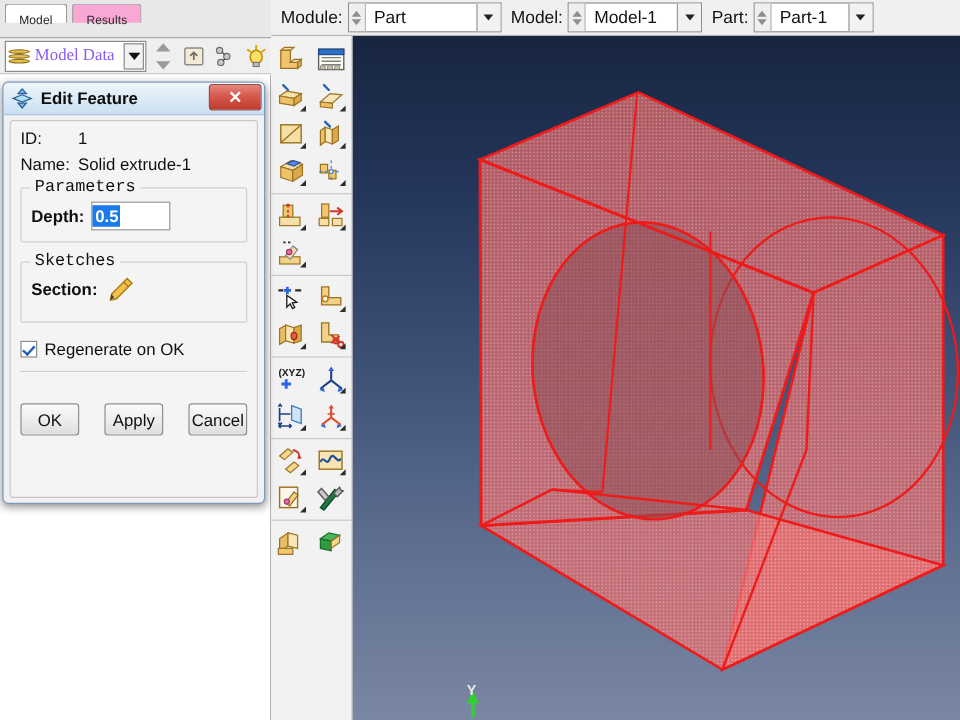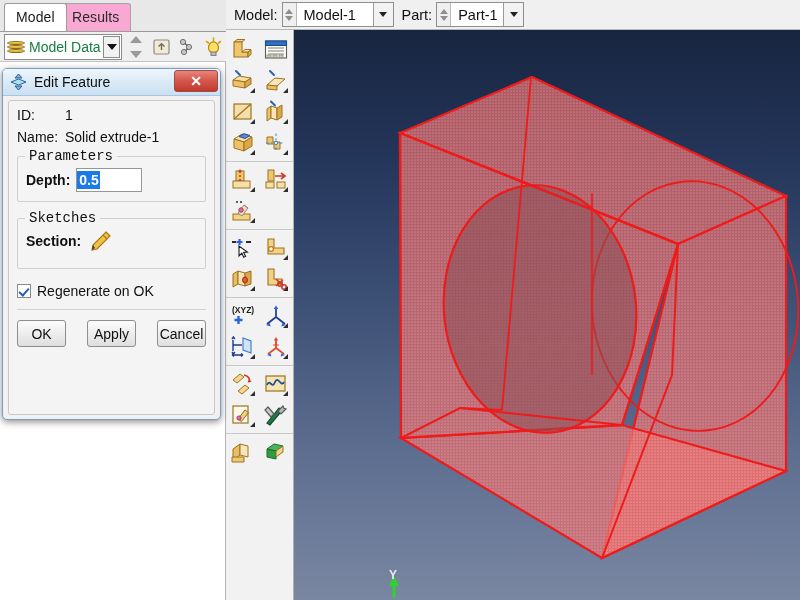--- a/index.html
+++ b/index.html
@@ -24,24 +24,24 @@
   }
   #tab-strip {
     position: absolute; left: 0; top: 0;
     width: 226px; height: 32px;
     background: #e8e8e8;
     border-bottom: 1px solid #9a9a9a;
     box-sizing: border-box;
   }
   .tab {
     position: absolute;
-    top: 3px; height: 28px;
+    top: 3px; height: 16px;
     line-height: 27px;
     padding: 0 11px;
-    font-size: 14px;
+    font-size: 10px;
     color: #1a1a1a;
     border: 1px solid #8d8d8d;
     border-bottom: none;
     border-radius: 3px 3px 0 0;
     box-sizing: border-box;
     letter-spacing: .1px;
   }
   .tab.active {
     left: 4px;
     background: #ffffff;
@@ -77,22 +77,23 @@
     position: relative;
   }
   #md-icon i {
     position: absolute; left: 0; width: 18px; height: 4px;
     border-radius: 50%;
     background: linear-gradient(#f5dc6a,#d9a82a);
     border: 1px solid #8a6a12;
     box-sizing: border-box;
   }
   #md-label {
-    font-size: 14px; color: #15803d; margin-left: 3px;
+    font-size: 14px; color: #8b5cf6; margin-left: 3px;
     white-space: nowrap;
+    font-family: Liberation Serif, serif;
   }
   #md-arrow {
     position: absolute; right: 1px; top: 1px;
     width: 17px; height: 22px;
     background: #f2f2f2;
     border: 1px solid #8b8b8b;
     box-sizing: border-box;
     display: flex; align-items: center; justify-content: center;
   }
   .caret-dn {
@@ -257,21 +258,21 @@
   }
   #dlg-title {
     position: relative;
     height: 26px;
     background: linear-gradient(180deg,#eef6fc 0%, #d9e9f6 55%, #cbe0f2 100%);
     border-bottom: 1px solid #a9c5dd;
     display: flex; align-items: center;
   }
   #dlg-icon { width: 19px; height: 18px; margin-left: 6px; position: relative; flex: 0 0 auto; }
   #dlg-text {
-    font-size: 14px; font-weight: normal; color: #0d0d0d;
+    font-size: 14px; font-weight: bold; color: #0d0d0d;
     margin-left: 6px;
   }
   #dlg-close {
     position: absolute; right: 2px; top: 1px;
     width: 44px; height: 22px;
     border: 1px solid #9c4b45;
     border-radius: 3px;
     background: linear-gradient(180deg,#e8847c 0%, #d55a4e 45%, #c03a2d 100%);
     color: #ffffff;
     font-size: 14px; font-weight: bold;
@@ -359,20 +360,21 @@
   }
   .dlg-btn {
     width: 49px; height: 27px;
     border: 1px solid #8e8e8e;
     border-radius: 3px;
     background: linear-gradient(180deg,#fbfbfb 0%, #eeeeee 48%, #dedede 100%);
     font-size: 14px;
     color: #101010;
     display: flex; align-items: center; justify-content: center;
     box-sizing: border-box;
+    margin-top: 16px;
   }
 </style>
 </head>
 <body>
 
 <div id="app">
 
   <div id="left-panel">
 
     <div id="tab-strip">
@@ -500,38 +502,51 @@
             <rect x="5.5" y="5" width="6" height="5" fill="#f2a0a0" stroke="#b03a2a" stroke-width="1"></rect>
           </svg>
         </span>
         <span class="tw-label">Profiles</span>
       </div>
     </div>
   </div>
 
   <div id="top-bar">
 
+    <div class="cb-group">
+      <span class="cb-label">Module:</span>
+      <div class="cb-box" style="width:128px">
+        <div class="cb-spin">
+            <div class="u"></div>
+            <div class="d"></div>
+          </div>
+        <div class="cb-val">Part</div>
+        <div class="cb-arrow">
+            <div class="caret-dn"></div>
+          </div>
+      </div>
+    </div>
 
     <div class="cb-group">
       <span class="cb-label">Model:</span>
       <div class="cb-box" style="width:112px">
         <div class="cb-spin">
             <div class="u"></div>
             <div class="d"></div>
           </div>
         <div class="cb-val">Model-1</div>
         <div class="cb-arrow">
             <div class="caret-dn"></div>
           </div>
       </div>
     </div>
 
     <div class="cb-group">
       <span class="cb-label">Part:</span>
-      <div class="cb-box" style="width:88px">
+      <div class="cb-box" style="width:100px">
         <div class="cb-spin">
             <div class="u"></div>
             <div class="d"></div>
           </div>
         <div class="cb-val">Part-1</div>
         <div class="cb-arrow">
             <div class="caret-dn"></div>
           </div>
       </div>
     </div>

